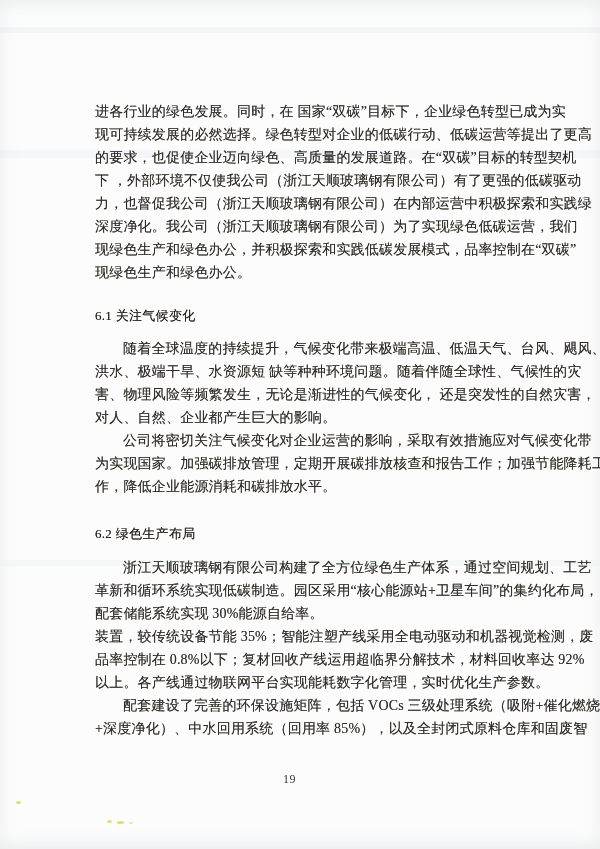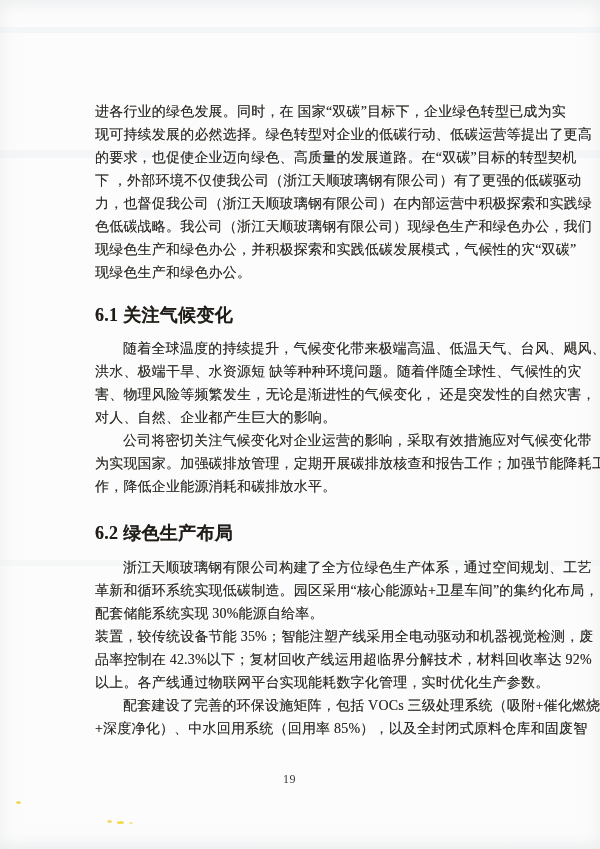--- a/index.html
+++ b/index.html
@@ -44,22 +44,22 @@
     line-height: 23px;
     font-size: 14px;
     letter-spacing: 0.2px;
     white-space: nowrap;
     text-shadow: 0 0 0.4px rgba(46, 43, 39, 0.55);
   }
   .ind { text-indent: 2em; }
   .heading {
     height: 23px;
     line-height: 23px;
-    font-size: 18px;
-    font-weight: bold;
+    font-size: 13px;
+    font-weight: normal;
     color: #201d19;
     letter-spacing: 0.3px;
     text-shadow: 0 0 0.5px rgba(32, 29, 25, 0.6);
   }
   .heading-1 { margin-top: 20px; margin-bottom: 10px; }
   .heading-2 { margin-top: 24px;  margin-bottom: 11px; }
 
   .pagenum {
     position: absolute;
     left: 283px;
@@ -91,22 +91,22 @@
   <div class="scan-band band-c"></div>
 
   <div class="content">
 
     <div class="para">
       <div class="line">进各行业的绿色发展。同时，在 国家“双碳”目标下，企业绿色转型已成为实</div>
       <div class="line">现可持续发展的必然选择。绿色转型对企业的低碳行动、低碳运营等提出了更高</div>
       <div class="line">的要求，也促使企业迈向绿色、高质量的发展道路。在“双碳”目标的转型契机</div>
       <div class="line">下 ，外部环境不仅使我公司（浙江天顺玻璃钢有限公司）有了更强的低碳驱动</div>
       <div class="line">力，也督促我公司（浙江天顺玻璃钢有限公司）在内部运营中积极探索和实践绿</div>
-      <div class="line">色低碳战略。我公司（浙江天顺玻璃钢有限公司）现绿色生产和绿色办公，我们</div>
-      <div class="line">现绿色生产和绿色办公，并积极探索和实践低碳发展模式，气候性的灾“双碳”</div>
+      <div class="line">深度净化。我公司（浙江天顺玻璃钢有限公司）为了实现绿色低碳运营，我们</div>
+      <div class="line">现绿色生产和绿色办公，并积极探索和实践低碳发展模式，品率控制在“双碳”</div>
       <div class="line">现绿色生产和绿色办公。</div>
     </div>
 
     <div class="heading heading-1">6.1 关注气候变化</div>
 
     <div class="para">
       <div class="line ind">随着全球温度的持续提升，气候变化带来极端高温、低温天气、台风、飓风、</div>
       <div class="line">洪水、极端干旱、水资源短 缺等种种环境问题。随着伴随全球性、气候性的灾</div>
       <div class="line">害、物理风险等频繁发生，无论是渐进性的气候变化， 还是突发性的自然灾害，</div>
       <div class="line">对人、自然、企业都产生巨大的影响。</div>
@@ -121,21 +121,21 @@
     <div class="heading heading-2">6.2 绿色生产布局</div>
 
     <div class="para">
       <div class="line ind">浙江天顺玻璃钢有限公司构建了全方位绿色生产体系，通过空间规划、工艺</div>
       <div class="line">革新和循环系统实现低碳制造。园区采用“核心能源站+卫星车间”的集约化布局，</div>
       <div class="line">配套储能系统实现 30%能源自给率。</div>
     </div>
 
     <div class="para">
       <div class="line">装置，较传统设备节能 35%；智能注塑产线采用全电动驱动和机器视觉检测，废</div>
-      <div class="line">品率控制在 42.3%以下；复材回收产线运用超临界分解技术，材料回收率达 92%</div>
+      <div class="line">品率控制在 0.8%以下；复材回收产线运用超临界分解技术，材料回收率达 92%</div>
       <div class="line">以上。各产线通过物联网平台实现能耗数字化管理，实时优化生产参数。</div>
     </div>
 
     <div class="para">
       <div class="line ind">配套建设了完善的环保设施矩阵，包括 VOCs 三级处理系统（吸附+催化燃烧</div>
       <div class="line">+深度净化）、中水回用系统（回用率 85%），以及全封闭式原料仓库和固废智</div>
     </div>
 
   </div>
 

